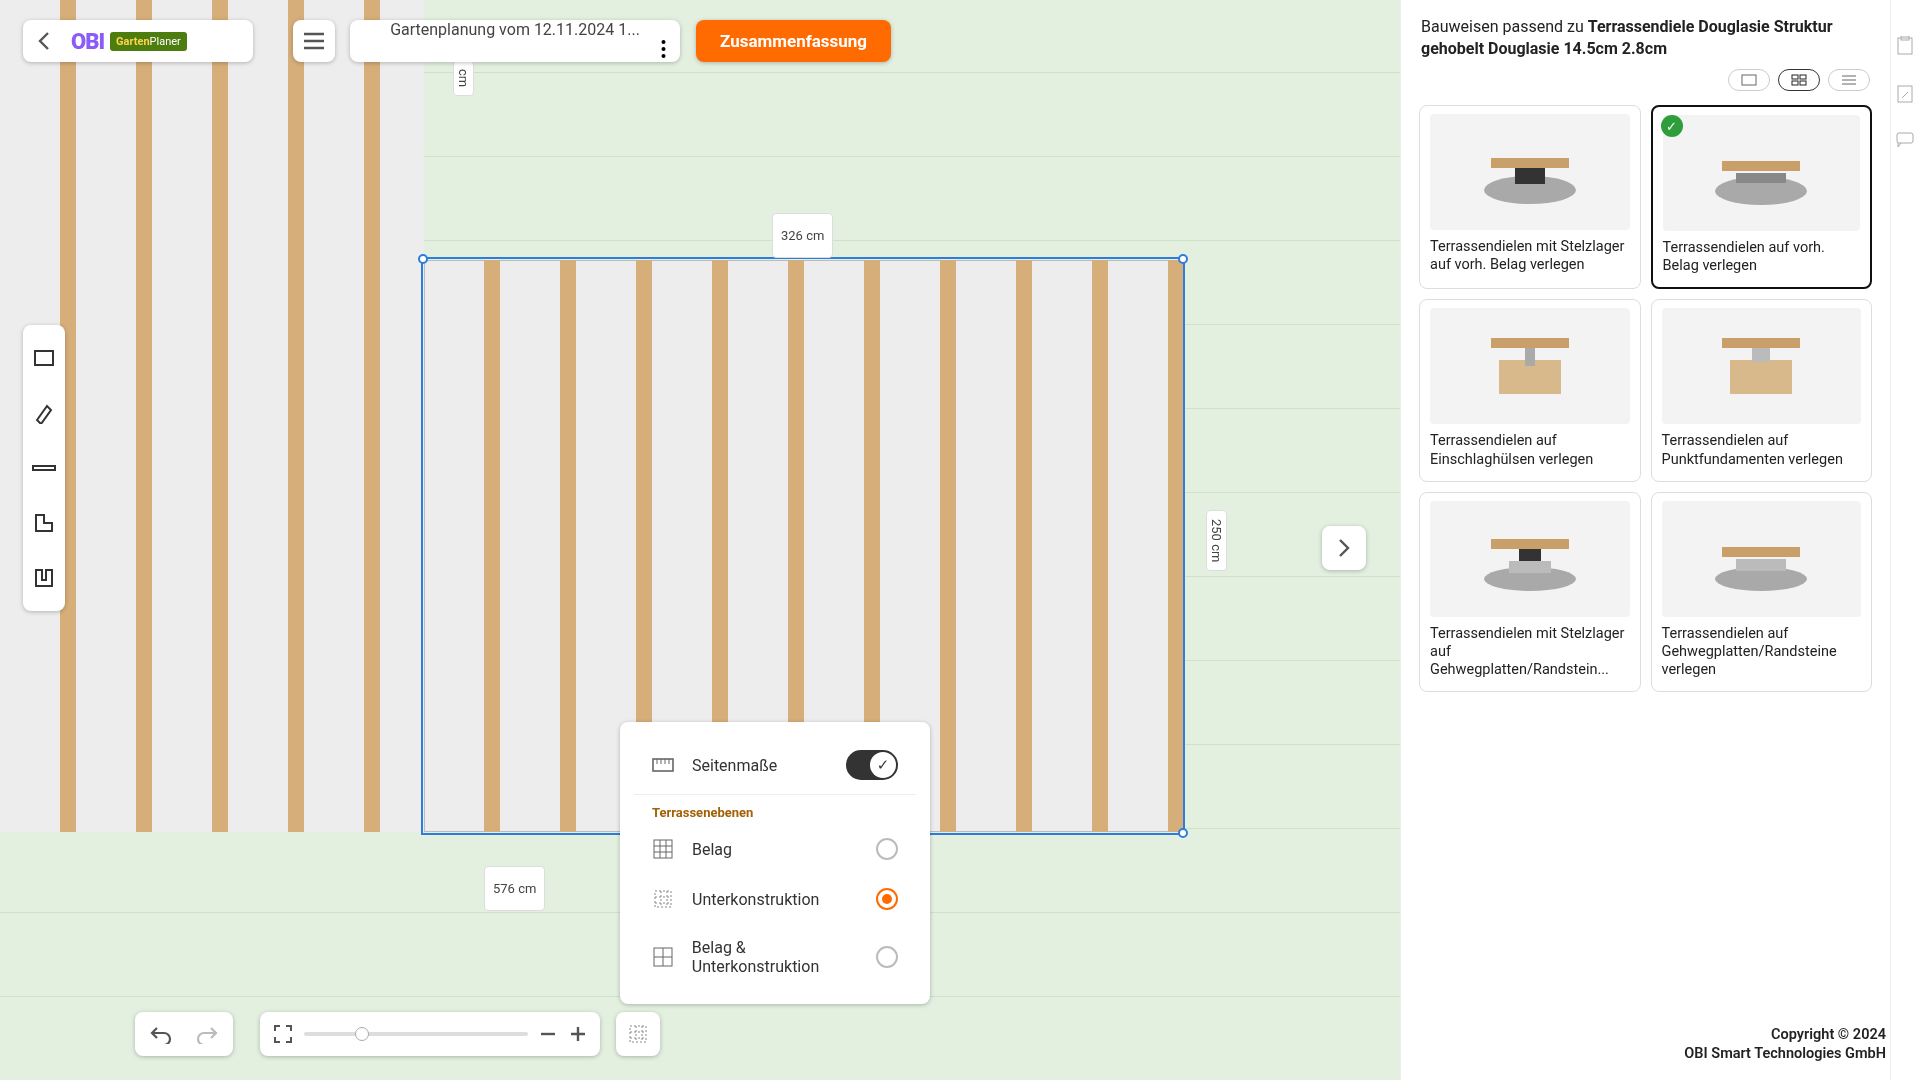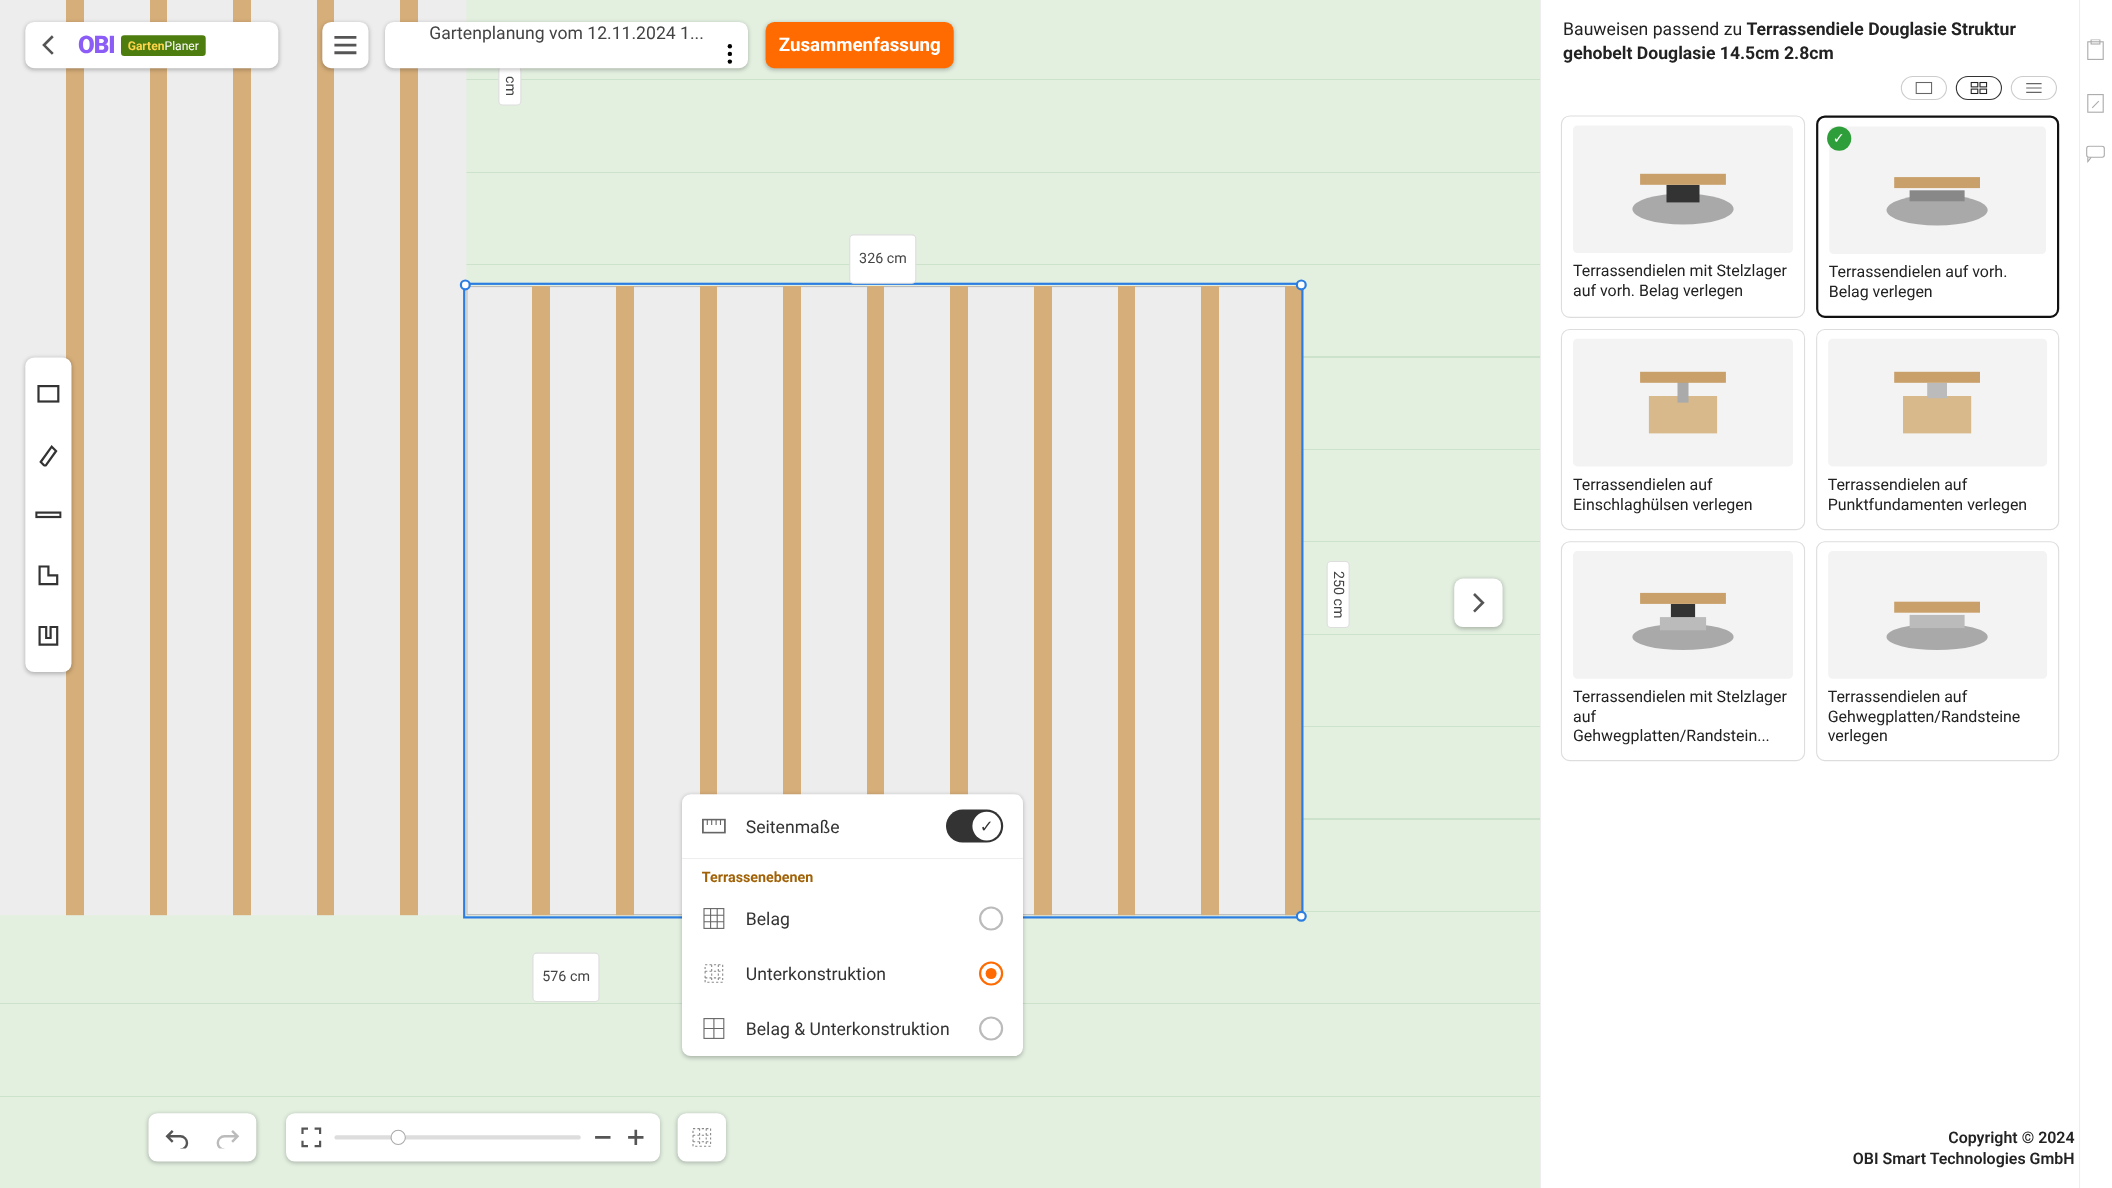--- a/index.html
+++ b/index.html
@@ -32,36 +32,36 @@
 
 .tool-card{position:absolute;background:#fff;border-radius:8px;box-shadow:0 1px 4px rgba(0,0,0,.25);display:flex;align-items:center;}
 #back-card{left:23px;top:20px;width:230px;height:42px;}
 #back-btn{width:42px;height:42px;display:flex;align-items:center;justify-content:center;color:#555;}
 #logo{font-weight:900;color:#8b5cf6;font-size:22px;letter-spacing:-1px;margin-left:6px;}
 #logo-sub{background:#4d7c0f;color:#fff;font-size:11px;padding:3px 6px;border-radius:3px;margin-left:6px;}
 #logo-sub b{color:#ffd54a;font-weight:700;}
 #menu-card{left:293px;top:20px;width:42px;height:42px;justify-content:center;color:#555;}
 #title-card{left:350px;top:20px;width:330px;height:42px;padding:0 14px;color:#444;font-size:16px;flex-direction:column;}
 #title-dots{margin-left:auto;color:#555;}
-#summary-btn{position:absolute;left:696px;top:20px;height:42px;padding:0 12px;
+#summary-btn{position:absolute;left:696px;top:20px;height:42px;padding:0 24px;
   background:#ff6b00;color:#fff;border:none;border-radius:8px;font-size:17px;font-weight:700;cursor:pointer;box-shadow:0 1px 4px rgba(0,0,0,.25);text-align:right;}
 
 
 #tool-strip{left:23px;top:325px;width:42px;height:286px;flex-direction:column;padding:6px 0;gap:0;}
 .strip-btn{width:42px;height:56px;display:flex;align-items:center;justify-content:center;color:#444;cursor:pointer;}
 
 
 #undo-card{left:135px;top:1012px;width:98px;height:44px;justify-content:center;gap:22px;color:#555;}
 #zoom-card{left:260px;top:1012px;width:340px;height:44px;gap:10px;padding:0 12px;}
 #zoom-slider{flex:1;height:4px;background:#ddd;border-radius:2px;position:relative;}
 #zoom-thumb{position:absolute;left:26%;top:50%;width:14px;height:14px;background:#fff;border:1px solid #aaa;border-radius:50%;transform:translate(-50%,-50%);}
 #grid-card{left:616px;top:1012px;width:44px;height:44px;justify-content:center;color:#555;}
 
 
-#layer-pop{left:620px;top:722px;width:310px;flex-direction:column;align-items:stretch;padding:0;}
+#layer-pop{left:620px;top:722px;width:310px;flex-direction:column;align-items:stretch;padding:14px;}
 .pop-row{display:flex;align-items:center;padding:14px 18px;font-size:16px;color:#333;}
 .pop-row .ico{width:26px;margin-right:14px;color:#666;display:flex;}
 .pop-sep{height:1px;background:#eee;}
 .pop-head{font-size:13px;color:#a16207;padding:10px 18px 4px;font-weight:bold;}
 .toggle{width:52px;height:30px;background:#333;border-radius:15px;margin-left:auto;position:relative;}
 .toggle::after{content:"✓";position:absolute;right:2px;top:2px;width:26px;height:26px;background:#fff;border-radius:50%;font-size:15px;display:flex;align-items:center;justify-content:center;color:#333;}
 .radio{width:22px;height:22px;border:2px solid #bbb;border-radius:50%;margin-left:auto;}
 .radio.on{border-color:#ff6b00;}
 .radio.on::after{content:"";display:block;width:10px;height:10px;background:#ff6b00;border-radius:50%;margin:4px;}
 

